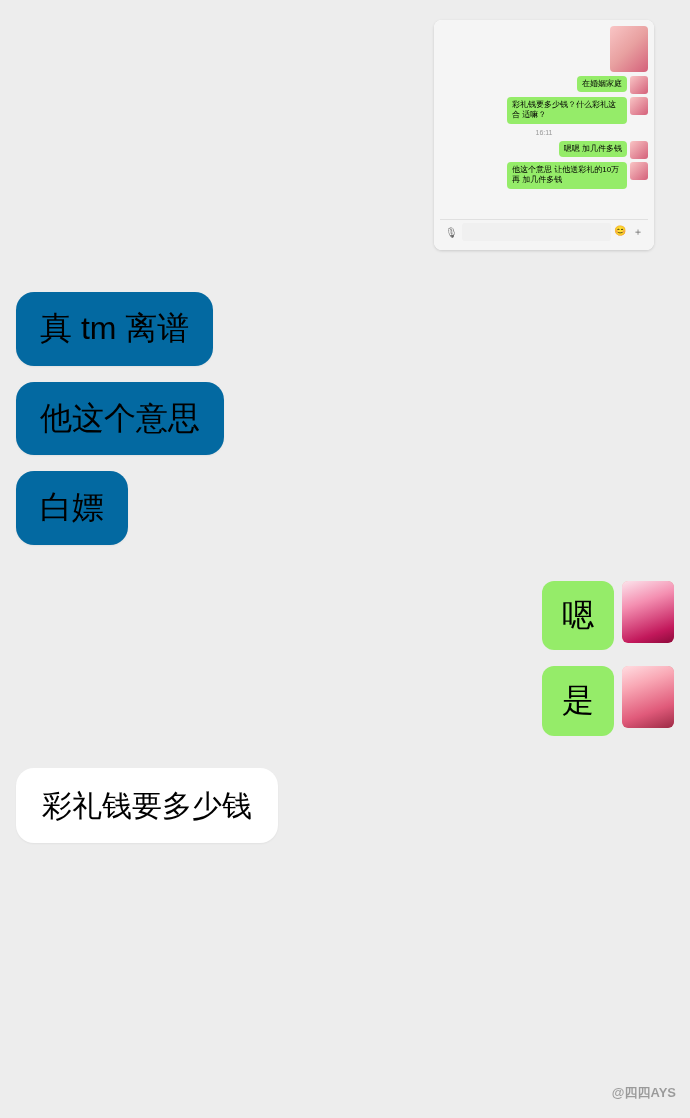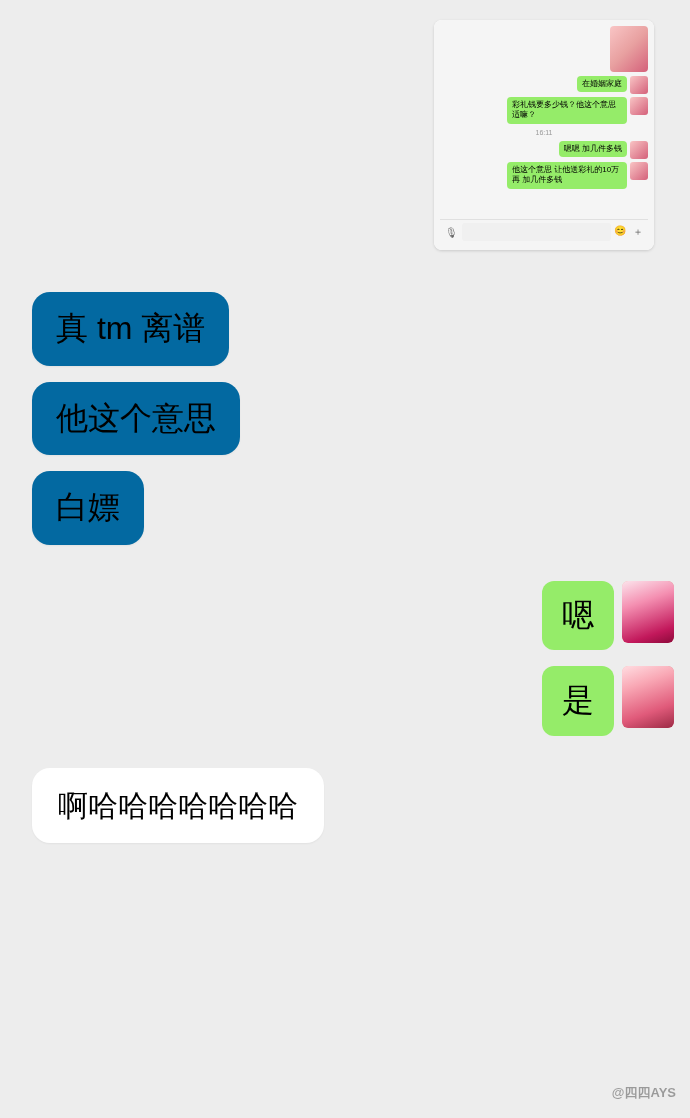--- a/index.html
+++ b/index.html
@@ -12,21 +12,21 @@
       position: relative;
       overflow-x: hidden;
     }
 
     .chat-container {
       width: 100%;
       min-height: 1118px;
       background-color: #ededed;
       display: flex;
       flex-direction: column;
-      padding: 10px 0 40px 16px;
+      padding: 10px 0 40px 0;
     }
 
     
     .screenshot-embed {
       align-self: flex-end;
       margin-right: 20px;
       margin-bottom: 20px;
       width: 220px;
       height: 230px;
       background: #fff;
@@ -217,21 +217,21 @@
         <div class="screenshot-header">
           <div class="screenshot-avatar"></div>
         </div>
 
         <div class="screenshot-messages">
           <div class="ss-msg-row right">
             <div class="ss-bubble">在婚姻家庭</div>
             <div class="ss-avatar-small"></div>
           </div>
           <div class="ss-msg-row right">
-            <div class="ss-bubble">彩礼钱要多少钱？他这个意思
+            <div class="ss-bubble">彩礼钱要多少钱？什么彩礼这合
 适嘛？</div>
             <div class="ss-avatar-small"></div>
           </div>
           <div class="ss-timestamp">16:11</div>
           <div class="ss-msg-row right">
             <div class="ss-bubble">嗯嗯 加几件多钱</div>
             <div class="ss-avatar-small"></div>
           </div>
           <div class="ss-msg-row right">
             <div class="ss-bubble">他这个意思 让他送彩礼的10万 再
@@ -281,18 +281,18 @@
   <div class="msg-right">
     <div class="bubble-right">是</div>
     <div class="avatar-right">
       <div class="avatar-img" style="background: linear-gradient(160deg, #ffdde1 0%, #f9a8b5 30%, #e05a7a 70%, #9c2a45 100%);"></div>
     </div>
   </div>
 
   <div style="height: 16px;"></div>
 
   <div class="msg-left">
-    <div class="bubble-laugh">啊哈哈哈哈哈哈哈</div>
+    <div class="bubble-laugh">彩礼钱要多少钱</div>
   </div>
 
 </div>
 
 <div class="watermark">@四四AYS</div>
 
 </body></html>

